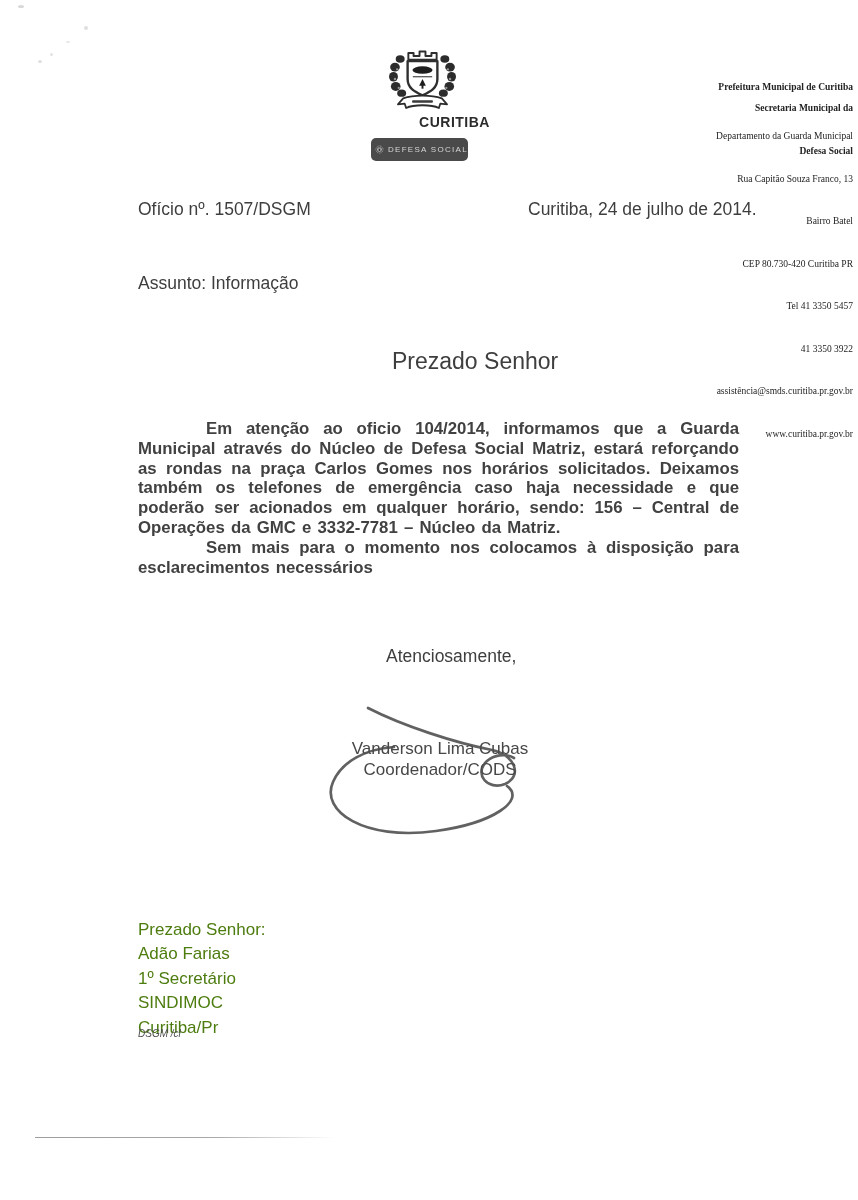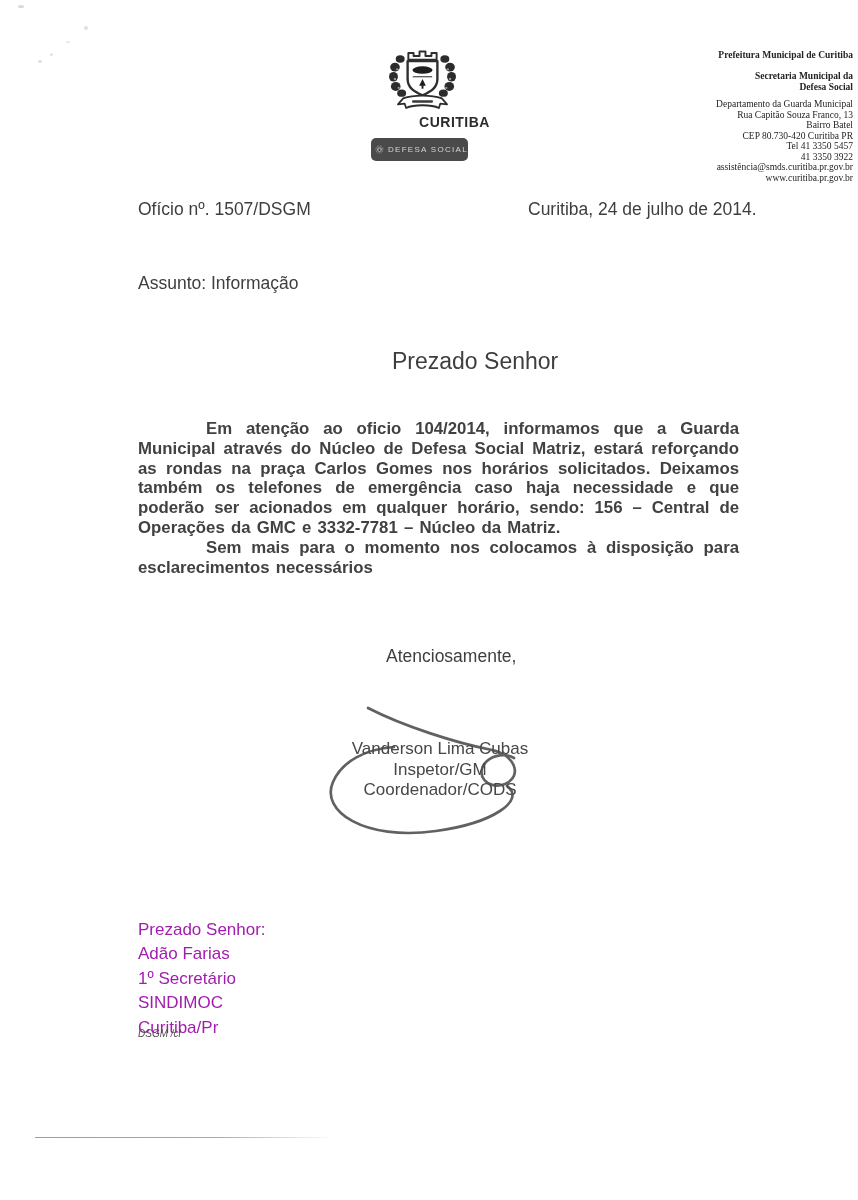--- a/index.html
+++ b/index.html
@@ -18,21 +18,21 @@
   .speck{position:absolute;background:#b9b9b9;border-radius:50%;opacity:.55;}
 
   
   .lh{
     right:5px;text-align:right;
     font-family:"Liberation Serif", serif;
     color:#232323;
     font-size:9.5px;line-height:10.5px;
   }
   .lh.bold{font-weight:bold;}
-  .lh .line{white-space:nowrap;}
+  .lh .line{white-space:nowrap;margin-top:32px;}
 
   
   .city-name{
     left:385px;top:114px;width:75px;
     text-align:center;font-weight:bold;font-size:14px;
     letter-spacing:.5px;color:#2c2c2c;margin-left:32px;
   }
   .badge{
     left:371px;top:138px;width:97px;height:23px;
     background:#4a4a4a;border-radius:5px;
@@ -57,21 +57,21 @@
   .closing{left:386px;top:646px;font-size:17.5px;}
 
   .sig-block{
     left:330px;top:739px;width:220px;
     text-align:center;font-size:17px;line-height:20.5px;color:#474747;
   }
   .sig-svg{left:318px;top:697px;pointer-events:none;}
 
   .recipient{
     left:138px;top:918px;
-    font-size:17px;line-height:24.4px;color:#a21caf;
+    font-size:17px;line-height:24.4px;color:#4d7c0f;
   }
   .initials{
     left:138px;top:1028px;
     font-size:10px;font-weight:normal;font-style:italic;color:#4d4d4d;
   }
   .footer-line{
     left:35px;top:1137px;width:300px;height:1px;
     background:linear-gradient(to right,#9d9d9d 0%,#a8a8a8 60%,rgba(170,170,170,0) 100%);
   }
 </style>
@@ -163,21 +163,20 @@
 
   <div class="abs body-text">
     <p>Em atenção ao oficio 104/2014, informamos que a Guarda Municipal através do Núcleo de Defesa Social Matriz, estará reforçando as rondas na praça Carlos Gomes nos horários solicitados. Deixamos também os telefones de emergência caso haja necessidade e que poderão ser acionados em qualquer horário, sendo: 156 – Central de Operações da GMC e 3332-7781 – Núcleo da Matriz.</p>
     <p>Sem mais para o momento nos colocamos à disposição para esclarecimentos necessários</p>
   </div>
 
   <div class="abs closing">Atenciosamente,</div>
 
   <div class="abs sig-block">
     <div>Vanderson Lima Cubas</div>
-    <div>Inspetor/GM</div>
     <div>Coordenador/CODS</div>
   </div>
 
   <svg class="abs sig-svg" width="232" height="150" viewBox="0 0 232 150">
     <g fill="none" stroke="#4c4c4c" stroke-width="2.7" stroke-linecap="round" opacity=".88">
       <path d="M 50,11 C 85,29 138,46 174,53 C 197,58 205,79 187,87 C 170,94 155,77 169,64 C 176,58 187,56 196,61"></path>
       <path d="M 189,89 C 208,103 176,126 118,134 C 46,144 2,114 15,85 C 24,64 48,52 76,50"></path>
     </g>
   </svg>
 

